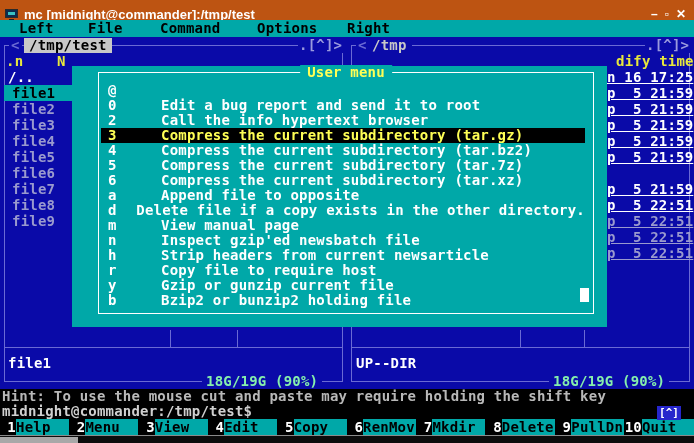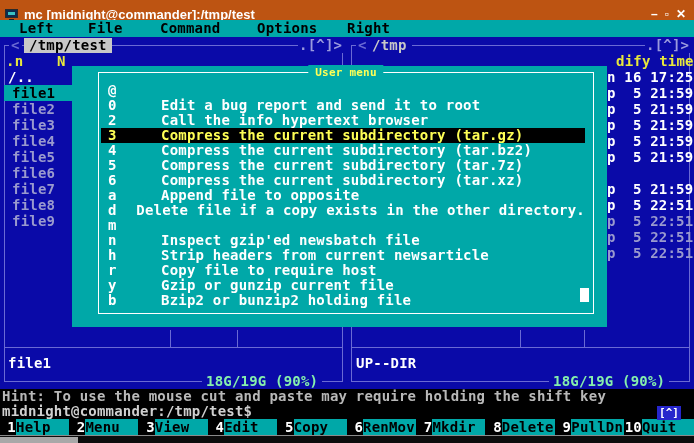--- a/index.html
+++ b/index.html
@@ -30,30 +30,30 @@
   .panel-bg { top:37px; width:347px; height:352px; background:#0a0aa8; }
   .bline { background:#6a6ad4; }
   .pathbox-active { background:#c8c8c8; color:#000; padding:0 5px; line-height:15px; height:15px; }
   .pathbox-inactive { background:#0a0aa8; color:#c8c8c8; padding:0 5px; line-height:15px; height:15px; }
   .hdr-yellow { color:#e8e83c; line-height:15px; }
   .arrow-glyph { color:#6a6ad4; background:#0a0aa8; line-height:15px; padding:0 2px; }
   .scrollmark { color:#9a9ade; background:#0a0aa8; line-height:15px; padding:0 1px; }
   .file-row { height:16px; line-height:16px; color:#9a9ace; }
   .file-row.bright { color:#fff; }
   .file-row.selected { background:#00a8a8; color:#000; }
-  .time-row { height:16px; line-height:16px; color:#fff; text-align:left; }
+  .time-row { height:16px; line-height:16px; color:#fff; text-align:left;text-decoration:underline; }
   .time-row.dim { color:#9a9ace; }
   .mini { color:#fff; line-height:16px; }
   .sizeinfo { color:#86efac; background:#0a0aa8; line-height:15px; padding:0 4px; }
 
   
   .dialog { left:72px; top:66px; width:535px; height:261px; background:#00a8a8; z-index:10; }
   .dlg-frame { position:absolute; left:26px; top:6px; width:496px; height:242px; border:1px solid #fff; }
   .dlg-title { position:absolute; top:-8px; left:50%; transform:translateX(-50%);
-               background:#00a8a8; color:#ffff55; padding:0 7px; font-size:11px; letter-spacing:0.2px; line-height:15px; }
+               background:#00a8a8; color:#ffff55; padding:0 7px; font-size:14px; letter-spacing:0.2px; line-height:15px; }
   .uitem { position:absolute; left:29px; width:484px; height:15px; line-height:15px; display:flex; color:#fff; }
   .uitem .hk { width:60px; padding-left:7px; }
   .uitem .lbl { flex:1; }
   .uitem.sel { background:#000; color:#ffff55; }
   .cursor-block { position:absolute; left:508px; top:222px; width:9px; height:14px; background:#fff; }
 
   
   .hintline { left:2px; top:389px; color:#b8b8b8; line-height:15px; }
   .promptline { left:2px; top:404px; color:#d0d0d0; line-height:15px; }
   .fnbar { left:0; top:419px; width:694px; height:16px; display:flex; background:#000; }
@@ -157,21 +157,21 @@
   </div>
   <div class="uitem mono" style="top:17px"><span class="hk">@</span></div>
   <div class="uitem mono" style="top:32px"><span class="hk">0</span><span class="lbl">Edit a bug report and send it to root</span></div>
   <div class="uitem mono" style="top:47px"><span class="hk">2</span><span class="lbl">Call the info hypertext browser</span></div>
   <div class="uitem mono sel" style="top:62px"><span class="hk">3</span><span class="lbl">Compress the current subdirectory (tar.gz)</span></div>
   <div class="uitem mono" style="top:77px"><span class="hk">4</span><span class="lbl">Compress the current subdirectory (tar.bz2)</span></div>
   <div class="uitem mono" style="top:92px"><span class="hk">5</span><span class="lbl">Compress the current subdirectory (tar.7z)</span></div>
   <div class="uitem mono" style="top:107px"><span class="hk">6</span><span class="lbl">Compress the current subdirectory (tar.xz)</span></div>
   <div class="uitem mono" style="top:122px"><span class="hk">a</span><span class="lbl">Append file to opposite</span></div>
   <div class="uitem mono" style="top:137px"><span class="hk">d</span><span class="lbl">Delete file if a copy exists in the other directory.</span></div>
-  <div class="uitem mono" style="top:152px"><span class="hk">m</span></div>
+  <div class="uitem mono" style="top:152px"><span class="hk">m</span><span class="lbl">View manual page</span></div>
   <div class="uitem mono" style="top:167px"><span class="hk">n</span><span class="lbl">Inspect gzip'ed newsbatch file</span></div>
   <div class="uitem mono" style="top:182px"><span class="hk">h</span><span class="lbl">Strip headers from current newsarticle</span></div>
   <div class="uitem mono" style="top:197px"><span class="hk">r</span><span class="lbl">Copy file to require host</span></div>
   <div class="uitem mono" style="top:212px"><span class="hk">y</span><span class="lbl">Gzip or gunzip current file</span></div>
   <div class="uitem mono" style="top:227px"><span class="hk">b</span><span class="lbl">Bzip2 or bunzip2 holding file</span></div>
   <div class="cursor-block"></div>
 </div>
 
 <div class="abs mono hintline">Hint: To use the mouse cut and paste may require holding the shift key</div>
 <div class="abs mono promptline">midnight@commander:/tmp/test$</div>

